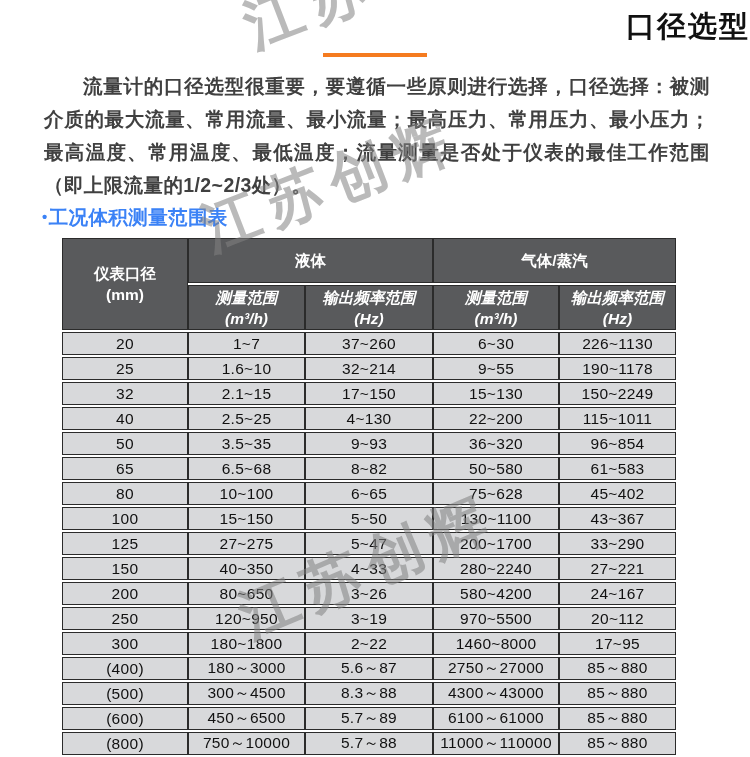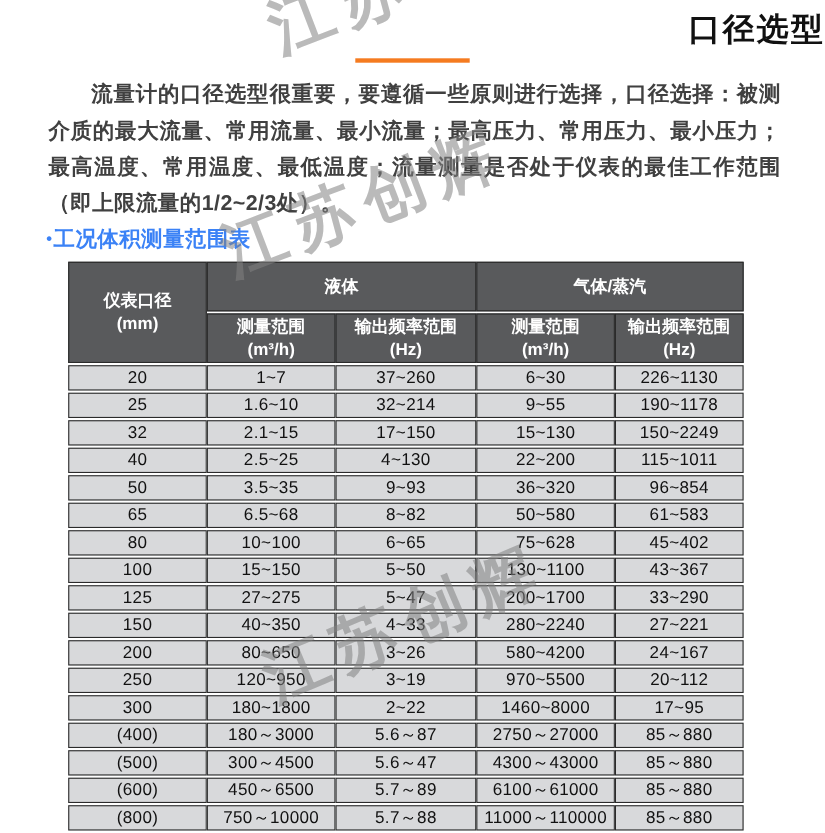--- a/index.html
+++ b/index.html
@@ -62,21 +62,21 @@
     background: #595A5C;
     color: #ffffff;
     border: 1px solid #2b2b2b;
     font-size: 15.5px;
     font-weight: bold;
     text-align: center;
     vertical-align: middle;
     line-height: 21px;
   }
   table.range-table thead tr.group-row th { height: 43px; }
-  table.range-table thead tr.unit-row th { height: 43px; }
+  table.range-table thead tr.unit-row th { height: 43px; font-style: italic; }
   table.range-table td {
     background: #D8D9DB;
     border: 1px solid #2b2b2b;
     height: 21px;
     text-align: center;
     vertical-align: middle;
     font-size: 15.5px;
     color: #111;
     letter-spacing: 0.3px;
   }
@@ -258,21 +258,21 @@
         <td>(400)</td>
         <td>180～3000</td>
         <td>5.6～87</td>
         <td>2750～27000</td>
         <td>85～880</td>
       </tr>
 
       <tr>
         <td>(500)</td>
         <td>300～4500</td>
-        <td>5.6～47</td>
+        <td>8.3～88</td>
         <td>4300～43000</td>
         <td>85～880</td>
       </tr>
 
       <tr>
         <td>(600)</td>
         <td>450～6500</td>
         <td>5.7～89</td>
         <td>6100～61000</td>
         <td>85～880</td>

